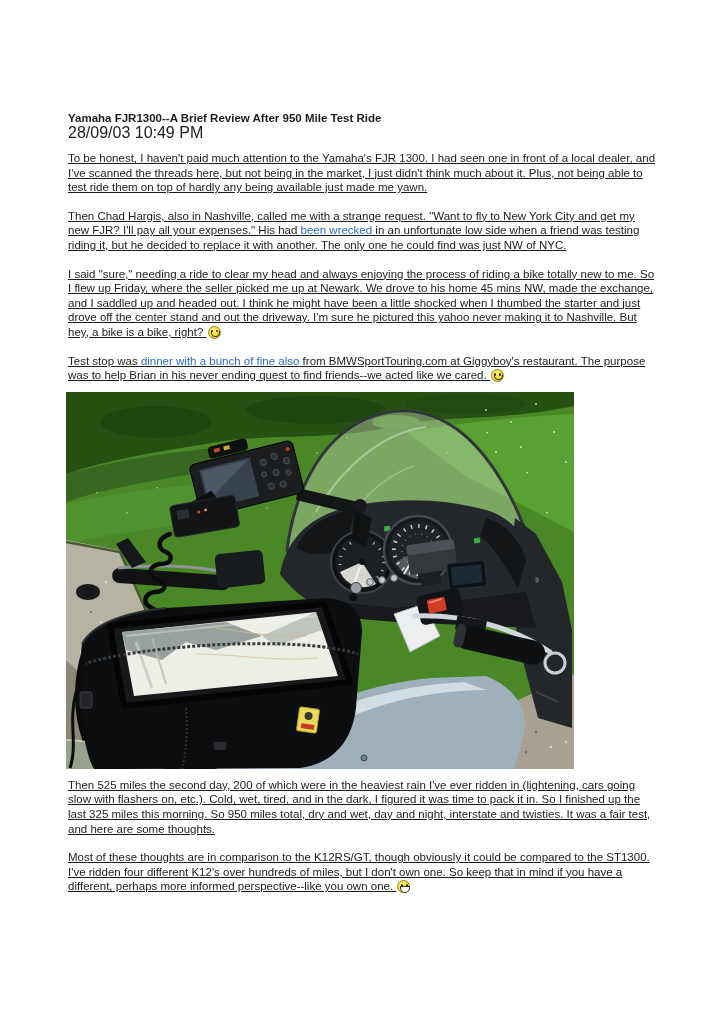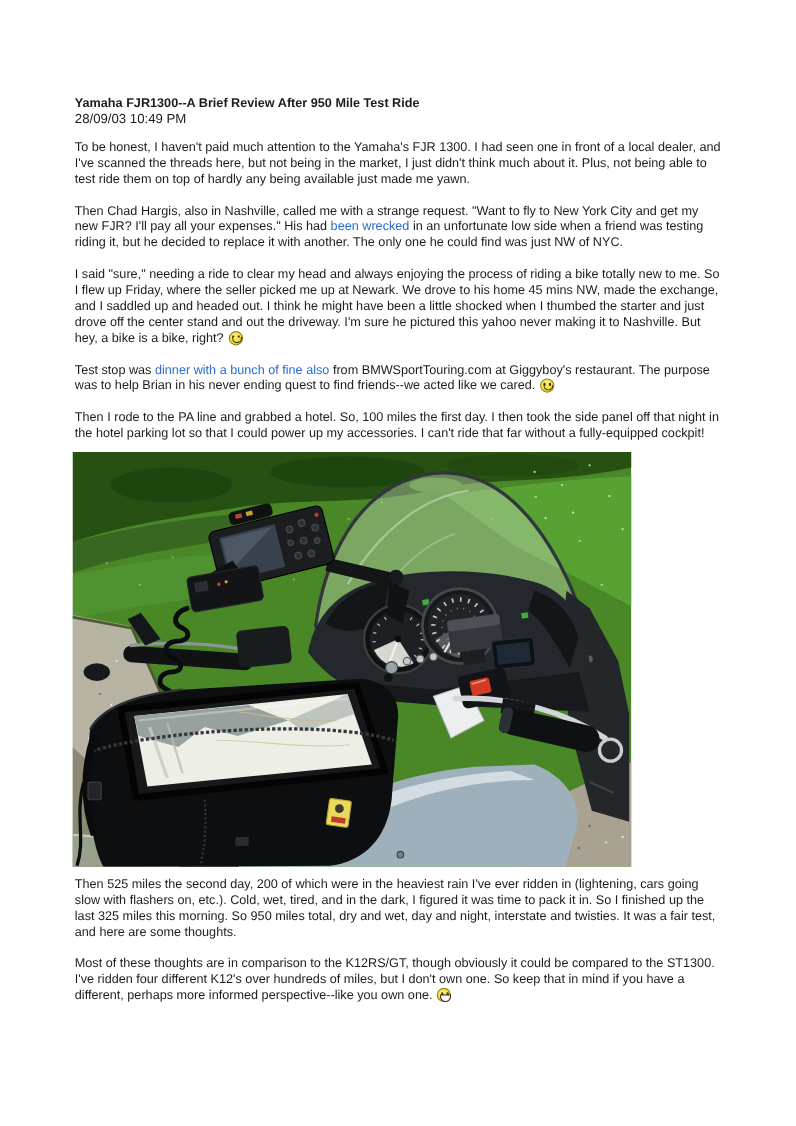--- a/index.html
+++ b/index.html
@@ -1,21 +1,21 @@
 <!DOCTYPE html>
 <html><head>
 <meta charset="utf-8">
 <style>
   html,body{margin:0;padding:0;background:#ffffff;}
   .page{position:relative;width:724px;height:1024px;background:#fff;overflow:hidden;
         font-family:"Liberation Sans","DejaVu Sans",sans-serif;color:#1c1c1c;}
-  .content{position:absolute;left:68px;top:88px;width:589px;}
+  .content{position:absolute;left:68px;top:112px;width:589px;}
   .title{font-size:11.5px;line-height:13.5px;font-weight:700;margin:0;}
-  .date{font-size:12px;line-height:13.5px;margin:0 0 12px 0;}
-  .para{font-size:11.5px;line-height:14.6px;margin:0 0 14px 0;}
+  .date{font-size:16px;line-height:13.5px;margin:0 0 12px 0;}
+  .para{font-size:11.5px;line-height:14.6px;margin:0 0 14px 0;text-decoration:underline;}
   .lnk{color:#2b6cd0;text-decoration:none;cursor:pointer;}
   .photo{margin:-5px 0 9px -2px;width:508px;height:377px;}
   .photo svg{display:block;}
   .emoji{display:inline-block;width:13px;height:13px;border-radius:50%;box-sizing:border-box;
          background:radial-gradient(circle at 38% 32%, #fdf27a 0%, #f0dc3a 55%, #d8b414 100%);
          border:1px solid #96831a;position:relative;vertical-align:-3px;margin-left:1px;}
   .emoji::before{content:"";position:absolute;left:2.5px;top:3px;width:2px;height:2.5px;
          background:#3a3016;border-radius:50%;box-shadow:5px 0 0 #3a3016;}
   .emoji.smile::after{content:"";position:absolute;left:2px;top:4.5px;width:7px;height:4.5px;
          border:1px solid #3a3016;border-top:none;border-radius:0 0 8px 8px;}
@@ -29,21 +29,20 @@
   <div class="content">
 
     <h1 class="title">Yamaha FJR1300--A Brief Review After 950 Mile Test Ride</h1>
     <div class="date">28/09/03 10:49 PM</div>
 
     <div id="paras-top">
         <p class="para"><span>To be honest, I haven't paid much attention to the Yamaha's FJR 1300. I had seen one in front of a local dealer, and I've scanned the threads here, but not being in the market, I just didn't think much about it. Plus, not being able to test ride them on top of hardly any being available just made me yawn.</span></p>
         <p class="para"><span>Then Chad Hargis, also in Nashville, called me with a strange request. "Want to fly to New York City and get my new FJR? I'll pay all your expenses." His had </span><a href="#" class="lnk">been wrecked</a><span> in an unfortunate low side when a friend was testing riding it, but he decided to replace it with another. The only one he could find was just NW of NYC.</span></p>
         <p class="para"><span>I said "sure," needing a ride to clear my head and always enjoying the process of riding a bike totally new to me. So I flew up Friday, where the seller picked me up at Newark. We drove to his home 45 mins NW, made the exchange, and I saddled up and headed out. I think he might have been a little shocked when I thumbed the starter and just drove off the center stand and out the driveway. I'm sure he pictured this yahoo never making it to Nashville. But hey, a bike is a bike, right? </span><span class="emoji smile"></span></p>
         <p class="para"><span>Test stop was </span><a href="#" class="lnk">dinner with a bunch of fine also</a><span> from BMWSportTouring.com at Giggyboy's restaurant. The purpose was to help Brian in his never ending quest to find friends--we acted like we cared. </span><span class="emoji smile"></span></p>
-        <p class="para"><span>Then I rode to the PA line and grabbed a hotel. So, 100 miles the first day. I then took the side panel off that night in the hotel parking lot so that I could power up my accessories. I can't ride that far without a fully-equipped cockpit!</span></p>
       </div>
 
     <figure class="photo">
       <svg width="508" height="377" viewBox="0 0 508 377">
         <defs>
           <linearGradient id="tankGrad" x1="0" y1="0" x2="1" y2="1">
             <stop offset="0" stop-color="#cdd7de"></stop>
               <stop offset="0.5" stop-color="#9fb0bd"></stop>
               <stop offset="1" stop-color="#76club" stop-opacity="0"></stop>
             <stop offset="1" stop-color="#768896"></stop>

